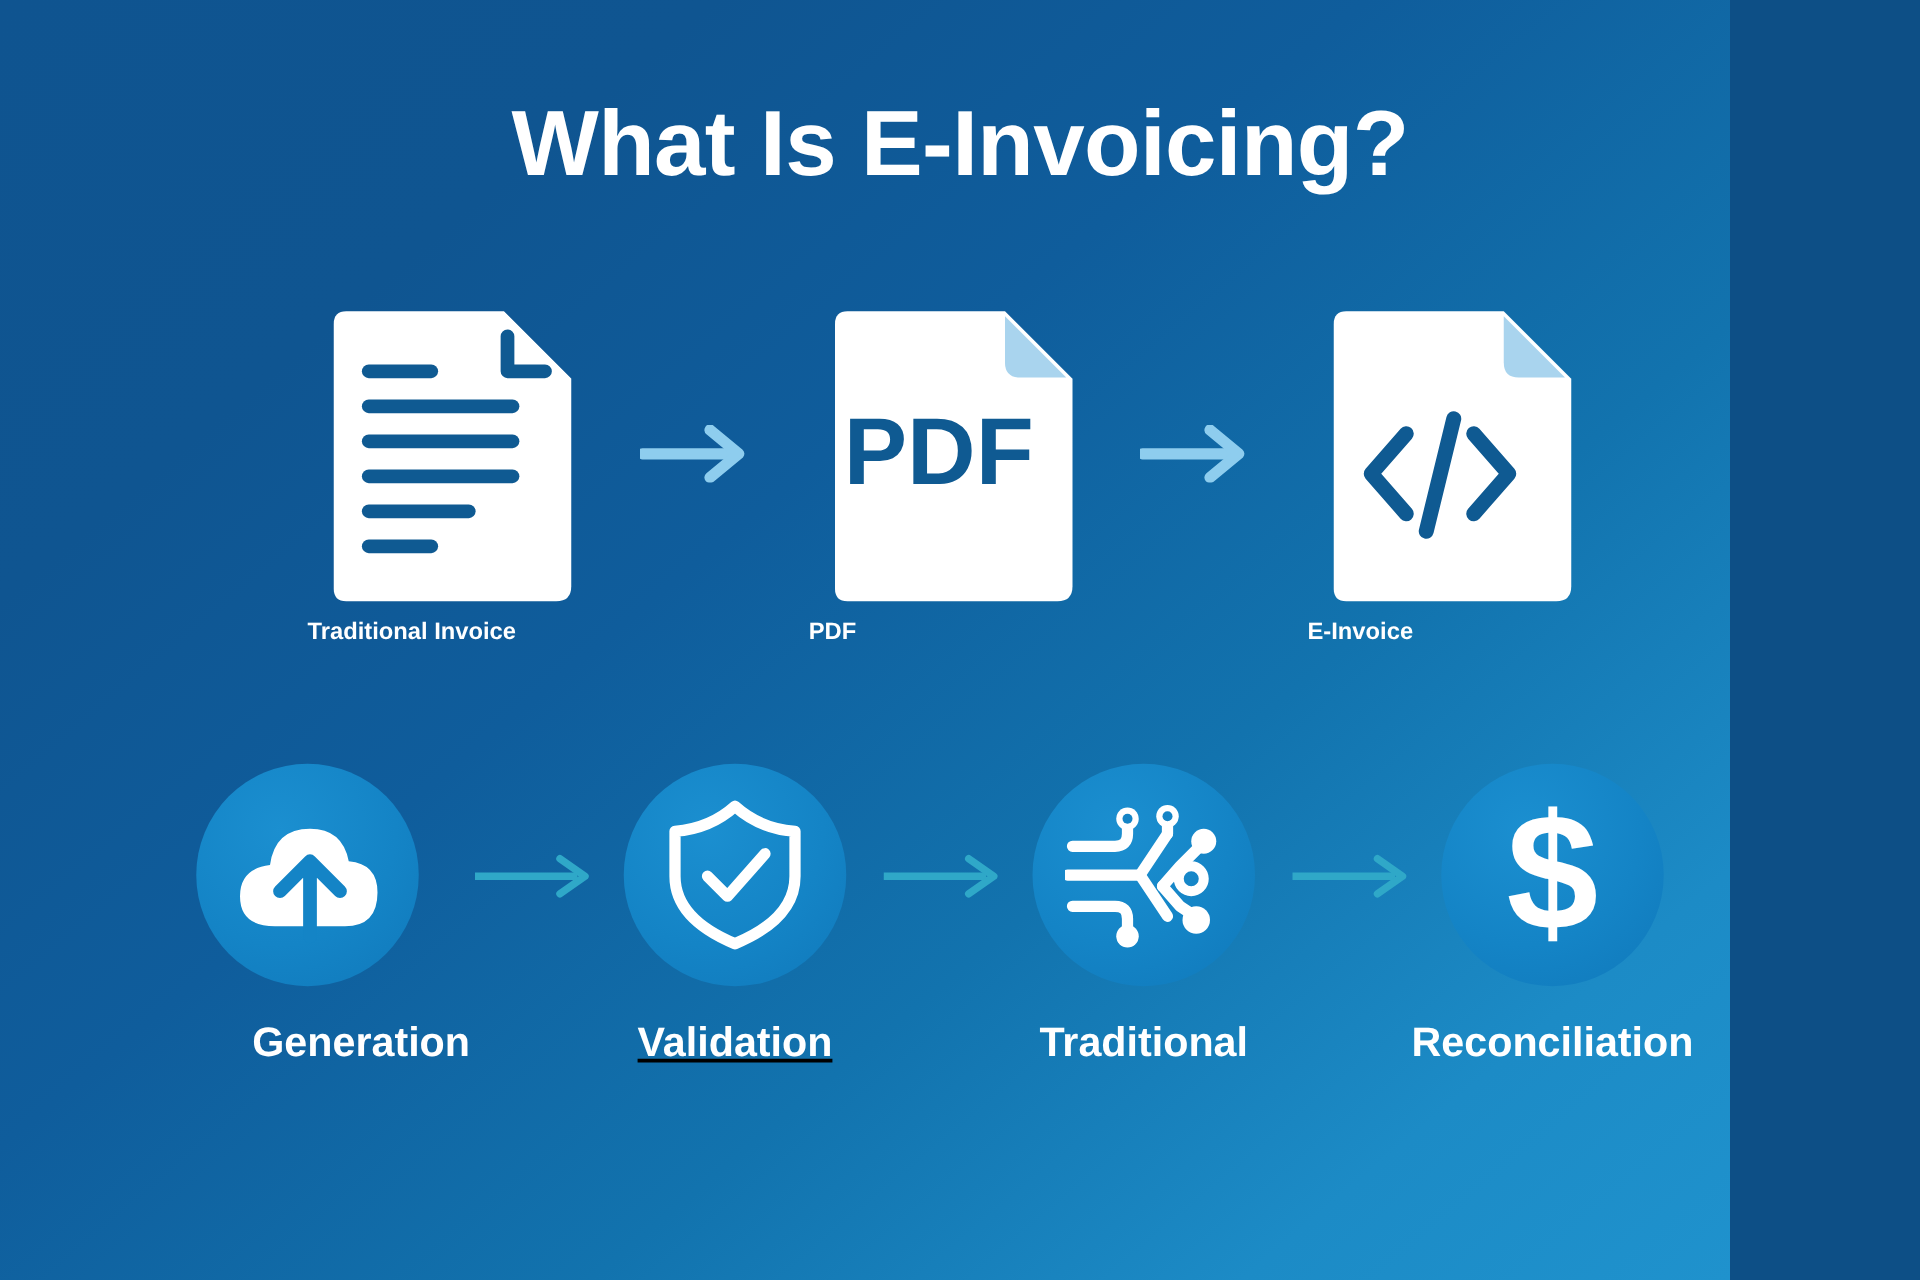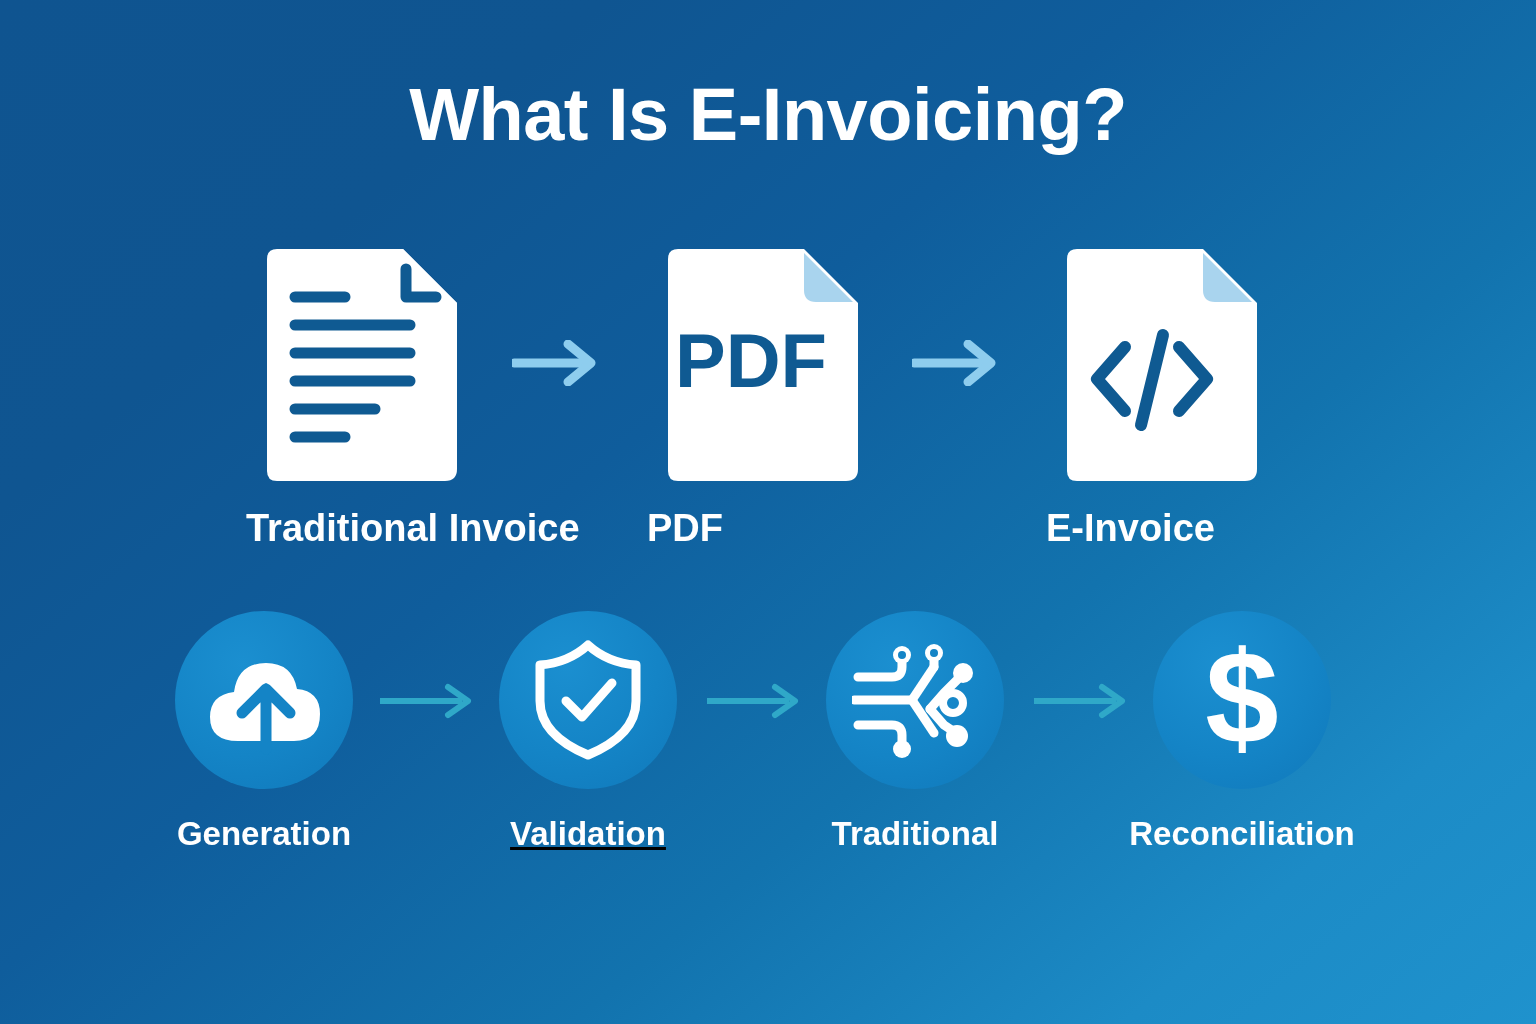--- a/index.html
+++ b/index.html
@@ -2,21 +2,21 @@
 <html><head>
 <meta charset="utf-8">
 <style>
   html, body {
     margin: 0;
     padding: 0;
     background: #0d4f86;
   }
   #canvas {
     position: relative;
-    width: 1536px;
+    width: 1384px;
     height: 1024px;
     overflow: hidden;
     background: linear-gradient(140deg,
         #0f5490 0%,
         #0f5591 22%,
         #0f5d9c 42%,
         #1273ae 65%,
         #1c8bc6 85%,
         #1f92cd 100%);
     font-family: "Liberation Sans", sans-serif;
@@ -44,23 +44,23 @@
     width: 220px;
     text-align: left;
   }
   .doc-wrap {
     position: relative;
     width: 206px;
     height: 236px;
     margin: 0 auto;
   }
   .doc-caption {
-    margin-top: 24px;
+    margin-top: 12px;
     color: #ffffff;
-    font-size: 38px;
+    font-size: 19px;
     font-weight: bold;
     white-space: nowrap;
   }
 
   
   .arrow1 {
     position: absolute;
     width: 92px;
     height: 46px;
   }
@@ -156,21 +156,21 @@
         <g stroke="#0f5a92" stroke-width="12" fill="none" stroke-linecap="round" stroke-linejoin="round">
           <path d="M72 100 L44 132 L72 164"></path>
           <path d="M126 100 L154 132 L126 164"></path>
           <line x1="110" y1="88" x2="88" y2="178"></line>
         </g>
       </svg>
     </div>
     <div class="doc-caption">E-Invoice</div>
   </div>
 
-  <div class="circle-slot" style="left:134px; top:611px;">
+  <div class="circle-slot" style="left:116px; top:611px;text-align:right;">
     <div class="circle">
       <svg width="132" height="110" viewBox="0 0 132 110">
         <path d="M40 96 Q12 96 12 72 Q12 50 36 47 Q40 18 68 18 Q94 18 99 44 Q122 46 122 69 Q122 96 96 96 Z" fill="#ffffff"></path>
         <path d="M68 44 L68 104 M44 68 L68 44 L92 68" stroke="#1484c6" stroke-width="11" fill="none" stroke-linecap="round" stroke-linejoin="round"></path>
       </svg>
     </div>
     <div class="circle-caption">Generation</div>
   </div>
 
   <div class="arrow2" style="left:378px; top:683px;">

